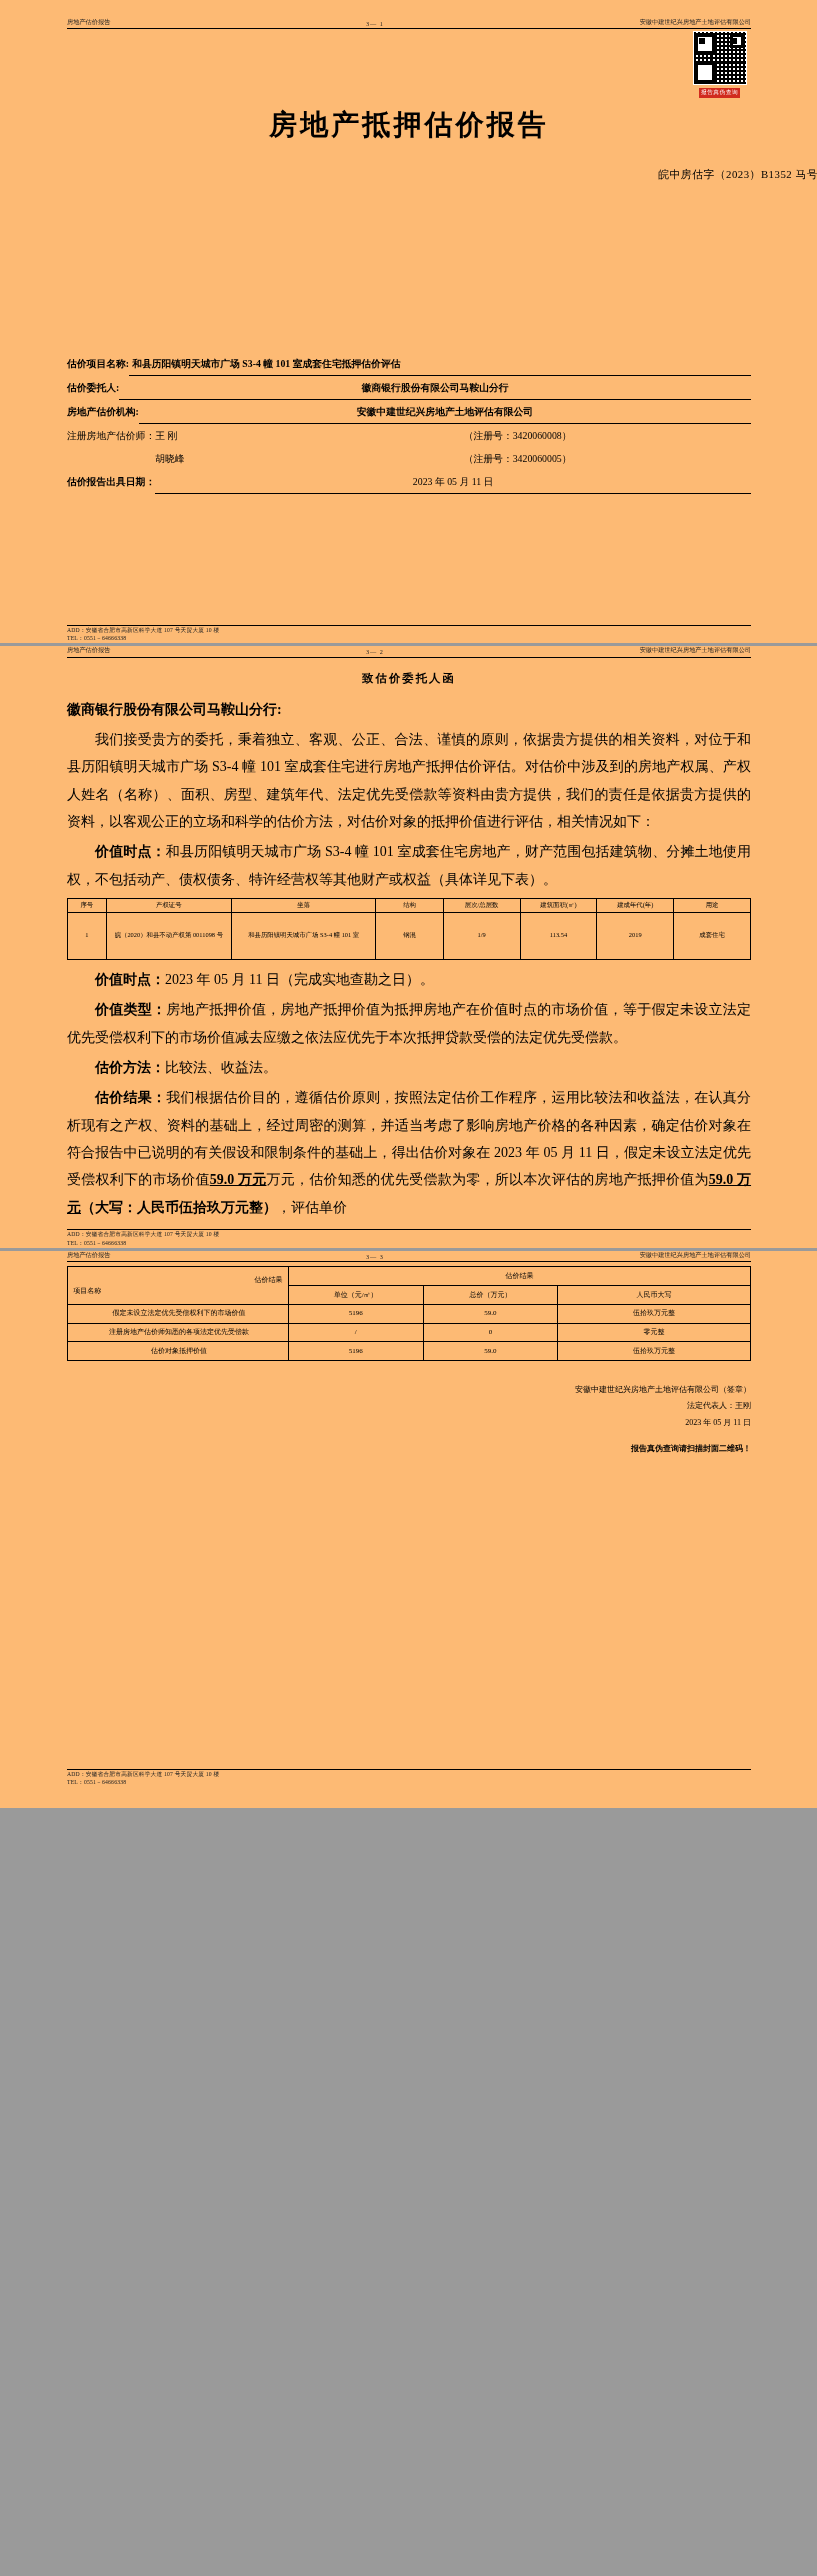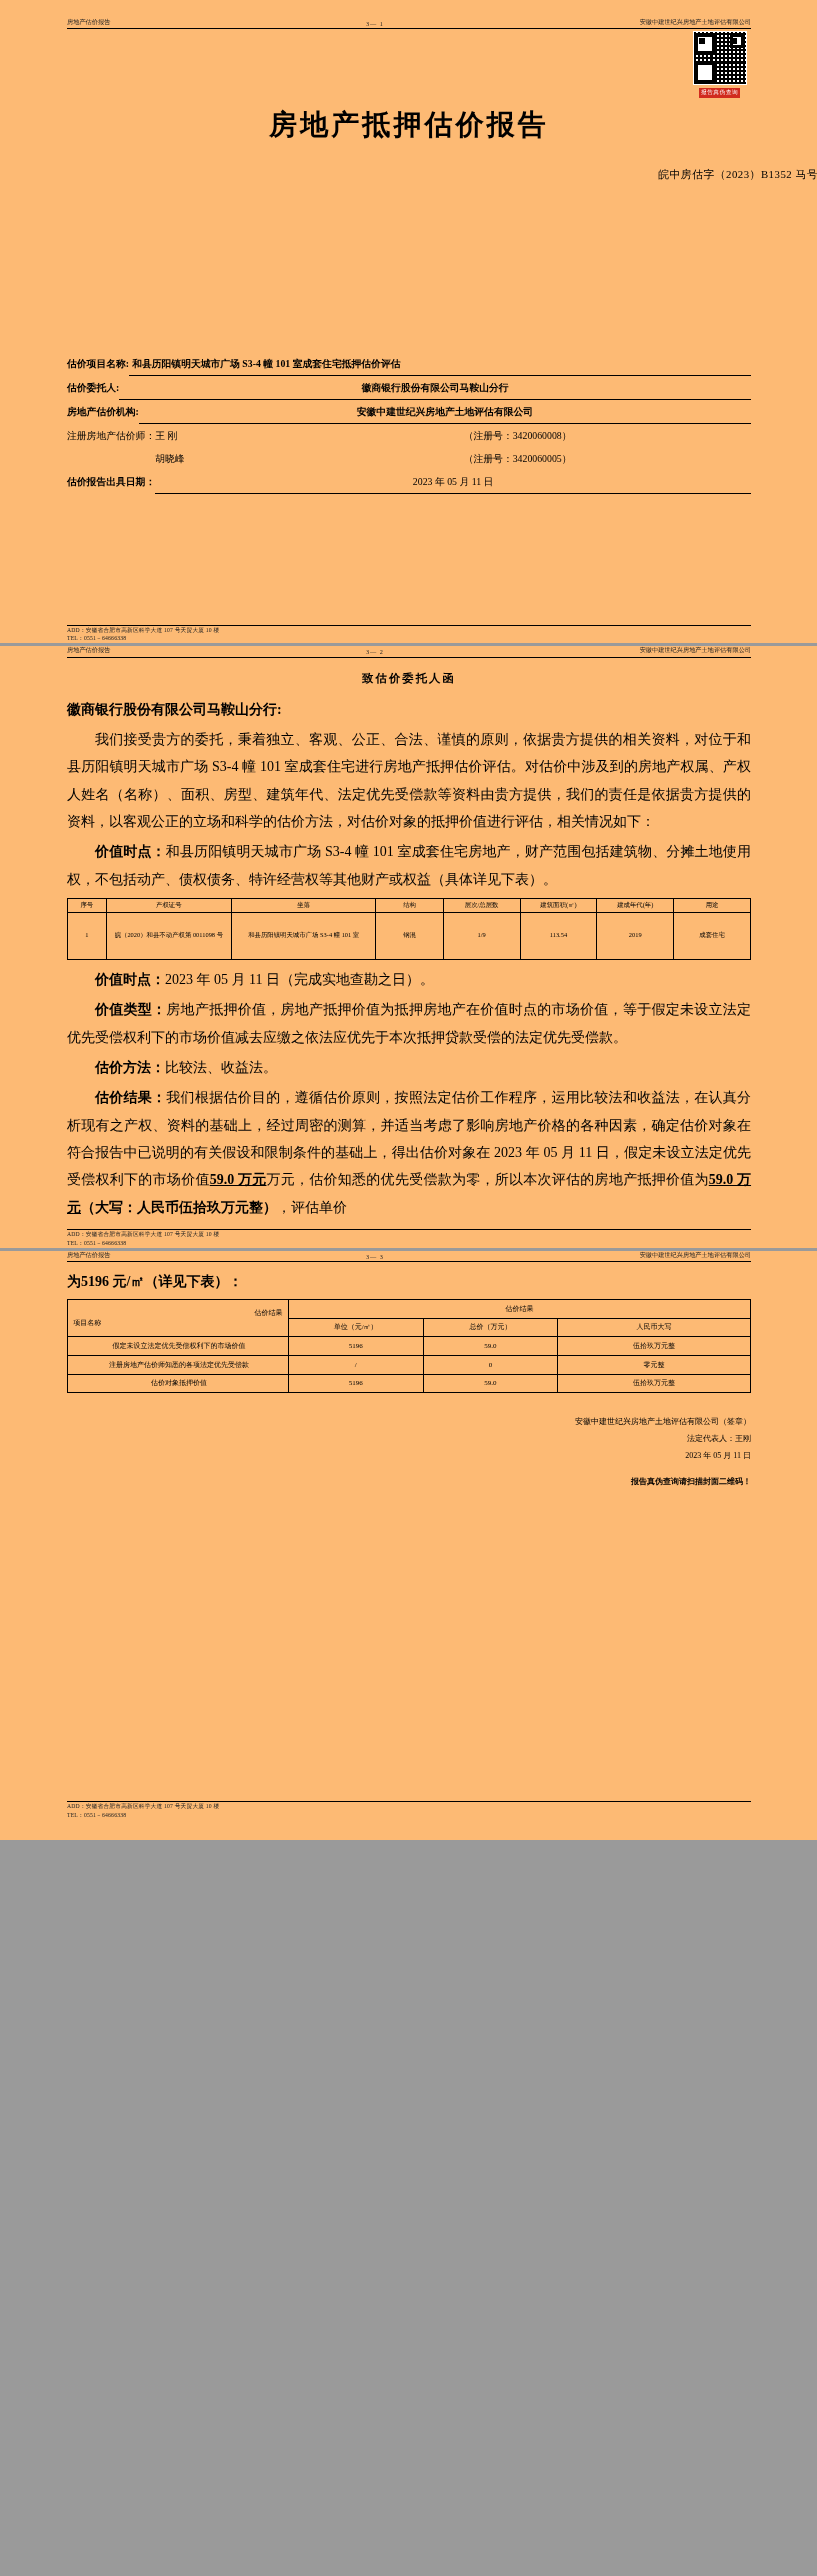--- a/index.html
+++ b/index.html
@@ -329,23 +329,20 @@
 
 <div class="page">
 
   <div class="runhead" style="margin-top:3.1px">
     <div class="left">房地产估价报告</div>
     <div class="mid">3—  3</div>
     <div class="right">安徽中建世纪兴房地产土地评估有限公司</div>
   </div>
   <div class="rule"></div>
 
-  <div class="body-text" style="margin-top:5.2px">
-    <p class="noind"><b>为5196 元/㎡（详见下表）：</b></p>
-  </div>
 
   <table class="result">
     <thead>
       <tr>
         <th rowspan="2" style="width:118px;padding:0;position:relative;height:33px">
           <div style="text-align:right;padding-right:5.2px">估价结果</div>
           <div style="text-align:left;padding-left:5.2px">项目名称</div>
         </th>
         <th colspan="3">估价结果</th>
       </tr>

